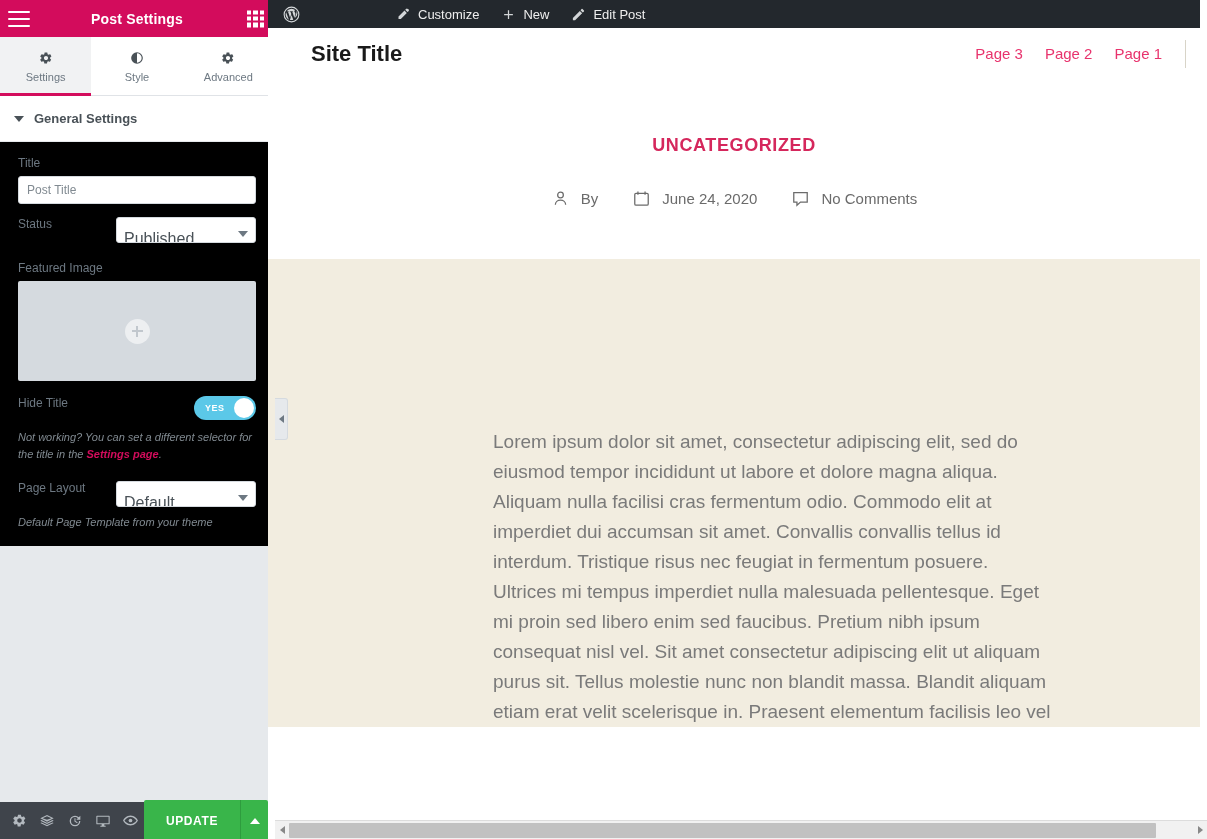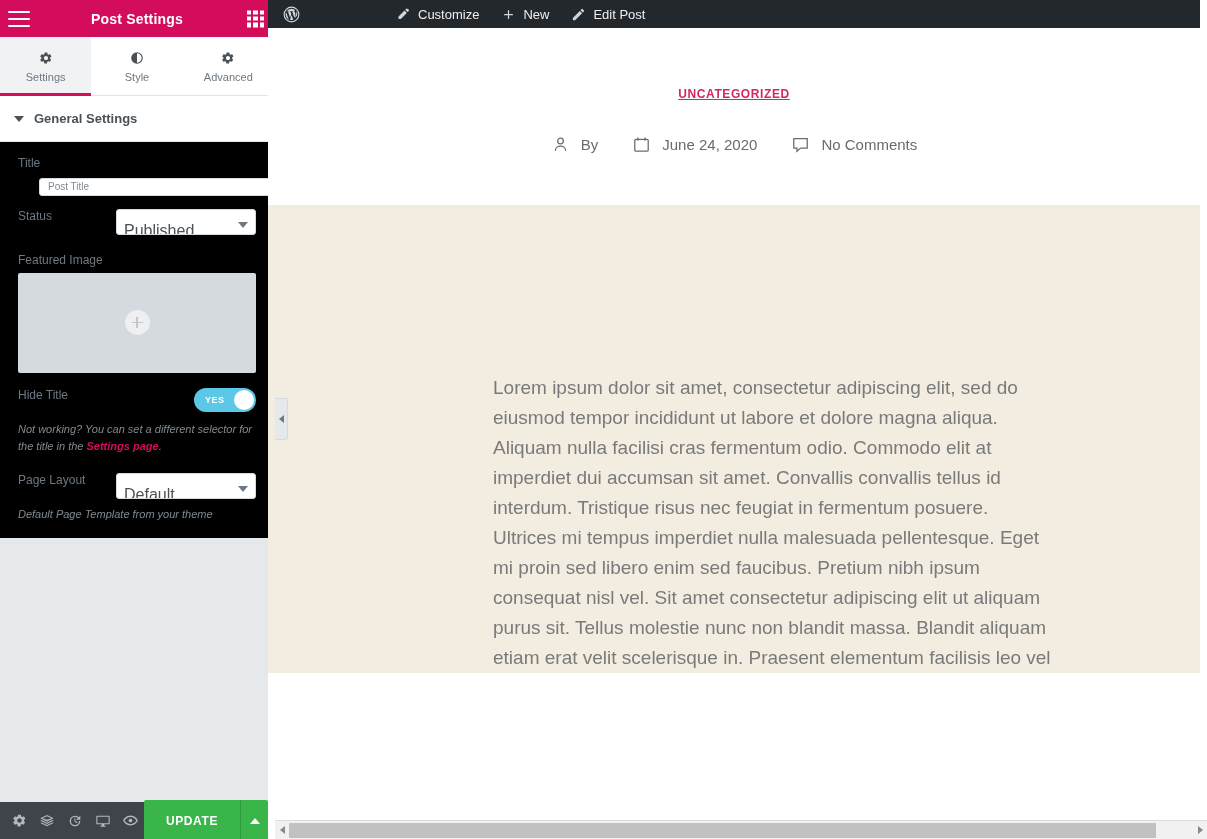--- a/index.html
+++ b/index.html
@@ -72,23 +72,23 @@
     border-right: 5px solid transparent; border-top: 6px solid #495157;
   }
   .section-head .title { font-size: 13px; font-weight: bold; color: #495157; }
 
   .panel-body {
     background: #000000; padding: 14px 18px 18px 18px;
     flex: none;
   }
   .field-label { font-size: 12px; color: #6d7882; margin-bottom: 6px; display:block; }
   .text-input {
-    width: 100%; height: 18px; border: 1px solid #d5dadf; border-radius: 3px;
-    background: #fff; font-size: 10px; color: #495157;
-    padding: 0 8px; font-family: "Liberation Sans", sans-serif; outline: none; margin-left: 21px;
+    width: 100%; height: 28px; border: 1px solid #d5dadf; border-radius: 3px;
+    background: #fff; font-size: 12px; color: #495157;
+    padding: 0 8px; font-family: "Liberation Sans", sans-serif; outline: none;
   }
   .text-input::placeholder { color: #818a91; }
   .row {
     display: flex; align-items: flex-start; justify-content: space-between;
     margin-top: 13px;
     text-decoration: underline;
   }
   .row .field-label { margin-bottom: 0; }
   .select-wrap { position: relative; width: 140px; }
   select.sel {
@@ -196,22 +196,22 @@
   .site-title { font-size: 22px; font-weight: bold; color: #1a1a1a; }
   .nav { margin-left: auto; display: flex; gap: 22px; padding-right: 38px; align-items:center; }
   .nav a { color: #e8336d; font-size: 15px; text-decoration: none; cursor: pointer; }
   .hdr-divider {
     position: absolute; right: 14px; top: 12px; width: 1px; height: 28px;
     background: #d8d4c8;
   }
 
   .post-meta-block { background:#fff; padding-top: 56px; text-align: center; }
   .cat-link {
-    color: #d5275c; font-size: 12px; font-weight: bold; letter-spacing: .6px;
-    text-decoration: underline; cursor: pointer;
+    color: #d5275c; font-size: 18px; font-weight: bold; letter-spacing: .6px;
+    cursor: pointer;
   }
   .meta-row {
     display: flex; justify-content: center; align-items: center;
     gap: 34px; margin-top: 33px; padding-bottom: 51px;
   }
   .meta-item { display: flex; align-items: center; gap: 11px; color: #6b6b6b; font-size: 15px; }
   .meta-item svg { stroke: #6b6b6b; fill: none; stroke-width: 1.6; }
 
   .content-area { background: #f2ede0; padding: 168px 0 0 0; }
   .content-inner { width: 562px; margin-left: 225px; }
@@ -426,20 +426,29 @@
         <span>New</span>
       </div>
       <div class="item">
         <svg width="15" height="15" viewBox="0 0 24 24">
             <path d="M20.7 5.6l-2.3-2.3a1 1 0 00-1.4 0l-1.8 1.8 3.7 3.7 1.8-1.8a1 1 0 000-1.4zM14.1 6.4L3 17.5V21h3.5L17.8 10.1l-3.7-3.7z"></path>
           </svg>
         <span>Edit Post</span>
       </div>
     </div>
 
+    <div class="site-header">
+      <div class="site-title">Site Title</div>
+      <nav class="nav">
+        <a>Page 3</a>
+        <a>Page 2</a>
+        <a>Page 1</a>
+      </nav>
+      <span class="hdr-divider"></span>
+    </div>
 
     <div class="post-meta-block">
       <a class="cat-link">UNCATEGORIZED</a>
       <div class="meta-row">
         <div class="meta-item">
           <svg width="19" height="19" viewBox="0 0 24 24">
               <circle cx="12" cy="7.5" r="3.6"></circle>
               <path d="M5.5 20c0-3.6 2.9-6 6.5-6s6.5 2.4 6.5 6"></path>
             </svg>
           <span>By</span>

